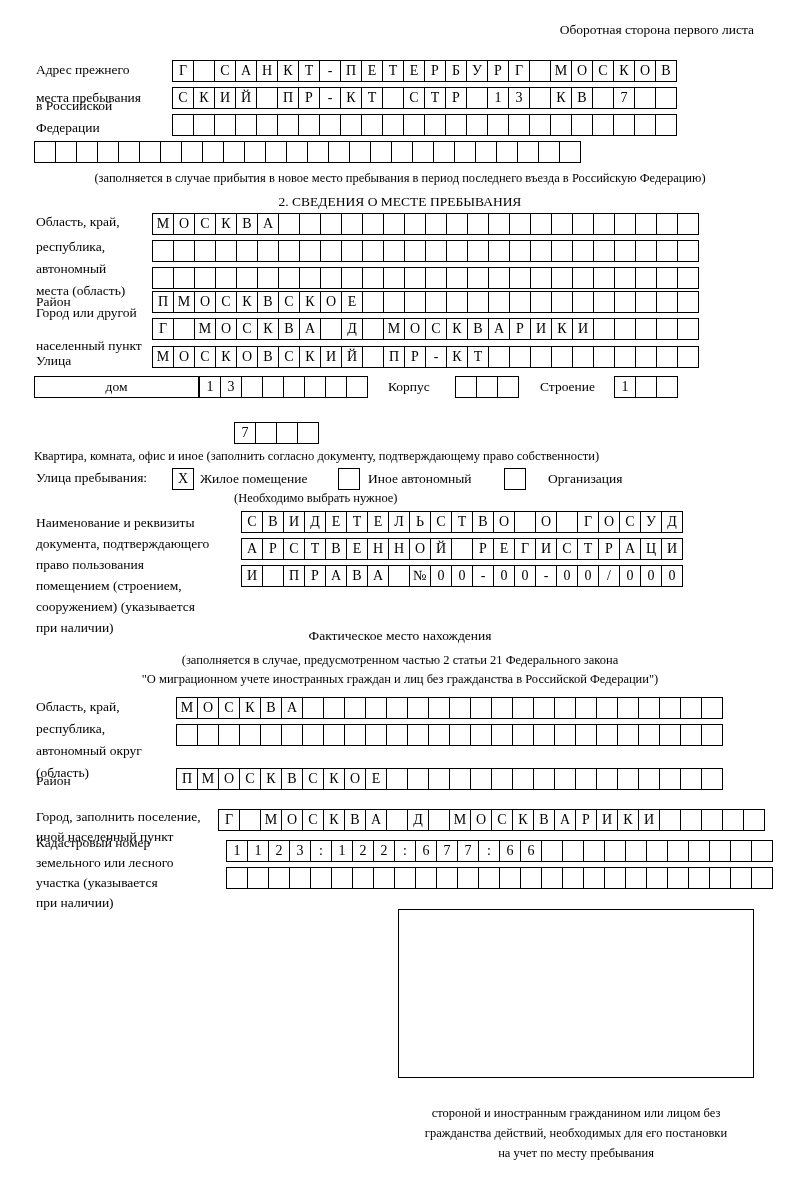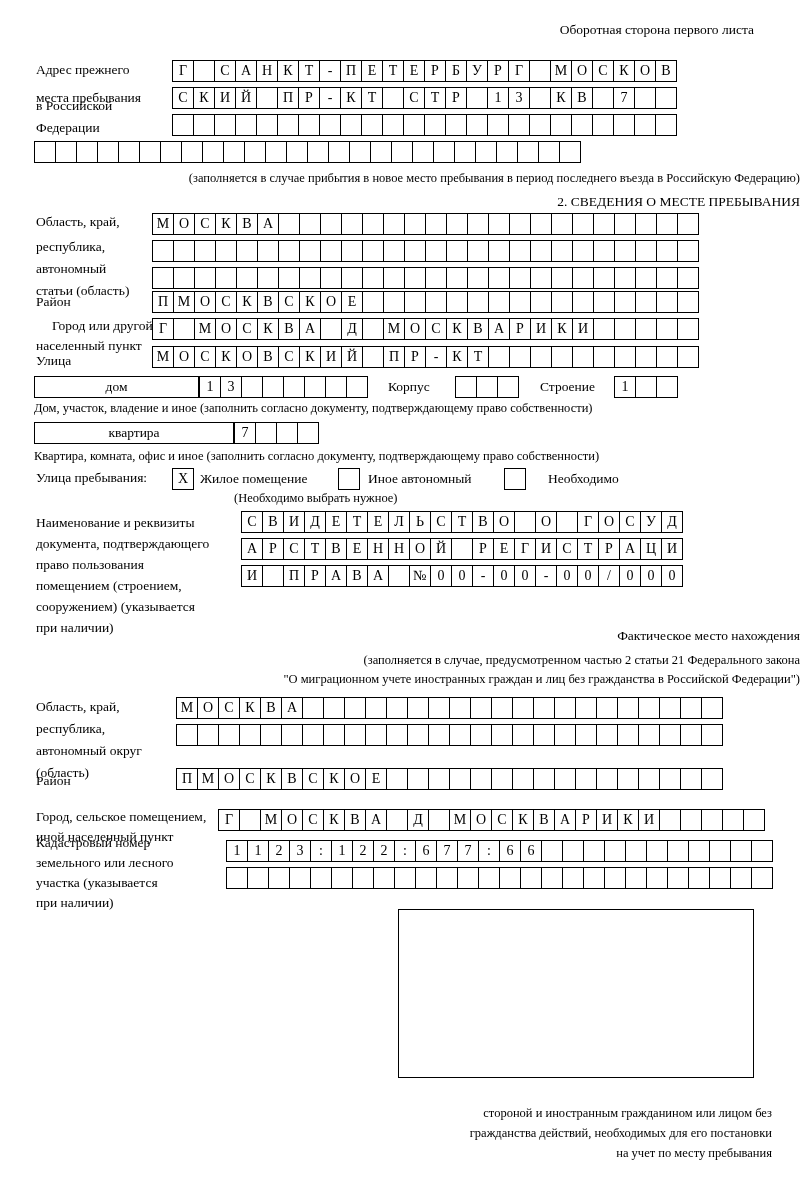--- a/index.html
+++ b/index.html
@@ -26,21 +26,21 @@
   }
   
   .t {
     position: absolute;
     font-size: 13.5px;
     line-height: 17px;
     white-space: pre;
   }
   .center {
     position: absolute;
-    text-align: right;
+    text-align: center;
     font-size: 13.5px;
     line-height: 17px;
   }
   .bold { font-weight: normal; }
   .small { font-size: 12.5px; }
 
   
   .cells {
     position: absolute;
     display: flex;
@@ -204,21 +204,21 @@
       <div class="cell"></div>
     </div>
 
   <div class="center small" style="left:0; top:170px; width:800px;">(заполняется в случае прибытия в новое место пребывания в период последнего въезда в Российскую Федерацию)</div>
 
   <div class="center bold" style="left:0; top:193px; width:800px;">2. СВЕДЕНИЯ О МЕСТЕ ПРЕБЫВАНИЯ</div>
 
   <div class="t" style="left:36px; top:213px;">Область, край,</div>
   <div class="t" style="left:36px; top:238px;">республика,</div>
   <div class="t" style="left:36px; top:260px;">автономный</div>
-  <div class="t" style="left:36px; top:282px;">статьи (область)</div>
+  <div class="t" style="left:36px; top:282px;">места (область)</div>
 
   <div class="cells" id="s2-reg0" style="left:152px; top:213px;">
       <div class="cell">М</div>
       <div class="cell">О</div>
       <div class="cell">С</div>
       <div class="cell">К</div>
       <div class="cell">В</div>
       <div class="cell">А</div>
       <div class="cell"></div>
       <div class="cell"></div>
@@ -321,21 +321,21 @@
       <div class="cell"></div>
       <div class="cell"></div>
       <div class="cell"></div>
       <div class="cell"></div>
       <div class="cell"></div>
       <div class="cell"></div>
       <div class="cell"></div>
       <div class="cell"></div>
     </div>
 
-  <div class="t" style="left:36px; top:317px;margin-left:16px;">Город или другой</div>
+  <div class="t" style="left:36px; top:304px;">Город или другой</div>
   <div class="t" style="left:36px; top:337px;">населенный пункт</div>
   <div class="cells" id="s2-city" style="left:152px; top:318px;">
       <div class="cell">Г</div>
       <div class="cell"></div>
       <div class="cell">М</div>
       <div class="cell">О</div>
       <div class="cell">С</div>
       <div class="cell">К</div>
       <div class="cell">В</div>
       <div class="cell">А</div>
@@ -406,39 +406,37 @@
       <div class="cell"></div>
       <div class="cell"></div>
     </div>
   <div class="t" style="left:540px; top:378px;">Строение</div>
   <div class="cells" id="s2-stroenie" style="left:614px; top:376px;">
       <div class="cell">1</div>
       <div class="cell"></div>
       <div class="cell"></div>
     </div>
 
-  <div class="t small" style="left:34px; top:400px;">Дом, участок, владение и иное (заполнить согласно документу, подтверждающему право собственности)</div>
-
-  <div class="labelbox" style="left:34px; top:422px; width:200px;">квартира</div>
+
   <div class="cells" id="s2-flat" style="left:234px; top:422px;">
       <div class="cell">7</div>
       <div class="cell"></div>
       <div class="cell"></div>
       <div class="cell"></div>
     </div>
 
   <div class="t small" style="left:34px; top:448px;">Квартира, комната, офис и иное (заполнить согласно документу, подтверждающему право собственности)</div>
 
   <div class="t" style="left:36px; top:469px;">Улица пребывания:</div>
   <div class="chk" style="left:172px; top:468px;">Х</div>
   <div class="t" style="left:200px; top:470px;">Жилое помещение</div>
   <div class="chk" style="left:338px; top:468px;"></div>
   <div class="t" style="left:368px; top:470px;">Иное автономный</div>
   <div class="chk" style="left:504px; top:468px;"></div>
-  <div class="t" style="left:548px; top:470px;">Необходимо</div>
+  <div class="t" style="left:548px; top:470px;">Организация</div>
   <div class="t small" style="left:234px; top:490px;">(Необходимо выбрать нужное)</div>
 
   <div class="t" style="left:36px; top:514px;">Наименование и реквизиты</div>
   <div class="t" style="left:36px; top:535px;">документа, подтверждающего</div>
   <div class="t" style="left:36px; top:556px;">право пользования</div>
   <div class="t" style="left:36px; top:577px;">помещением (строением,</div>
   <div class="t" style="left:36px; top:598px;">сооружением) (указывается</div>
   <div class="t" style="left:36px; top:619px;">при наличии)</div>
 
   <div class="cells" id="s2-doc0" style="left:241px; top:511px;">
@@ -600,21 +598,21 @@
       <div class="cell"></div>
       <div class="cell"></div>
       <div class="cell"></div>
       <div class="cell"></div>
       <div class="cell"></div>
       <div class="cell"></div>
       <div class="cell"></div>
       <div class="cell"></div>
     </div>
 
-  <div class="t" style="left:36px; top:808px;">Город, сельское помещением,</div>
+  <div class="t" style="left:36px; top:808px;">Город, заполнить поселение,</div>
   <div class="t" style="left:36px; top:828px;">иной населенный пункт</div>
   <div class="cells" id="al-city" style="left:218px; top:809px;">
       <div class="cell">Г</div>
       <div class="cell"></div>
       <div class="cell">М</div>
       <div class="cell">О</div>
       <div class="cell">С</div>
       <div class="cell">К</div>
       <div class="cell">В</div>
       <div class="cell">А</div>

